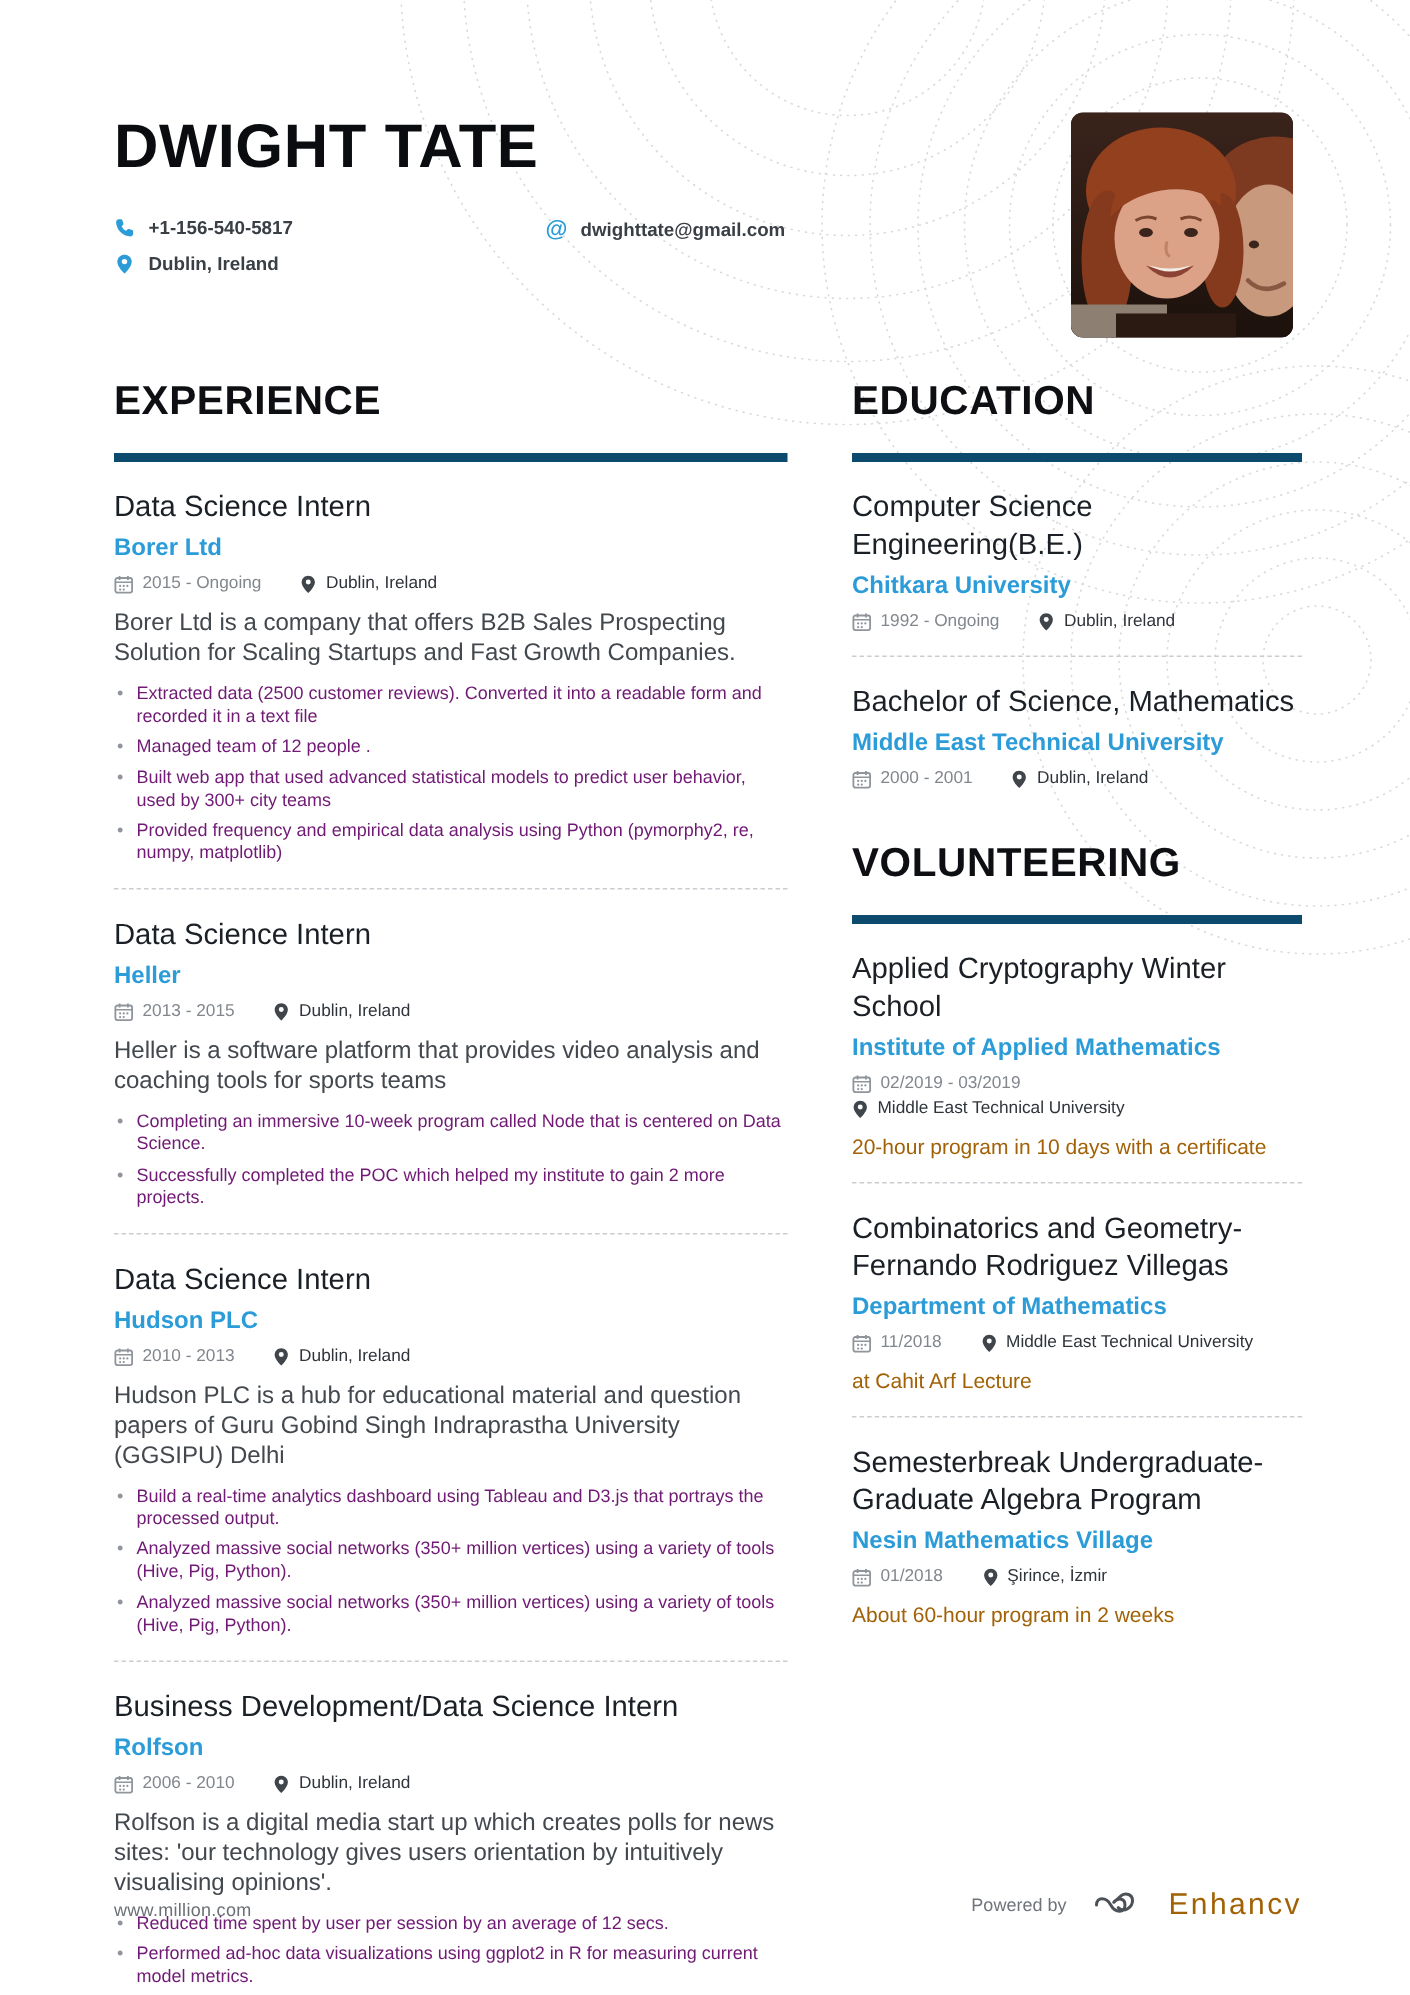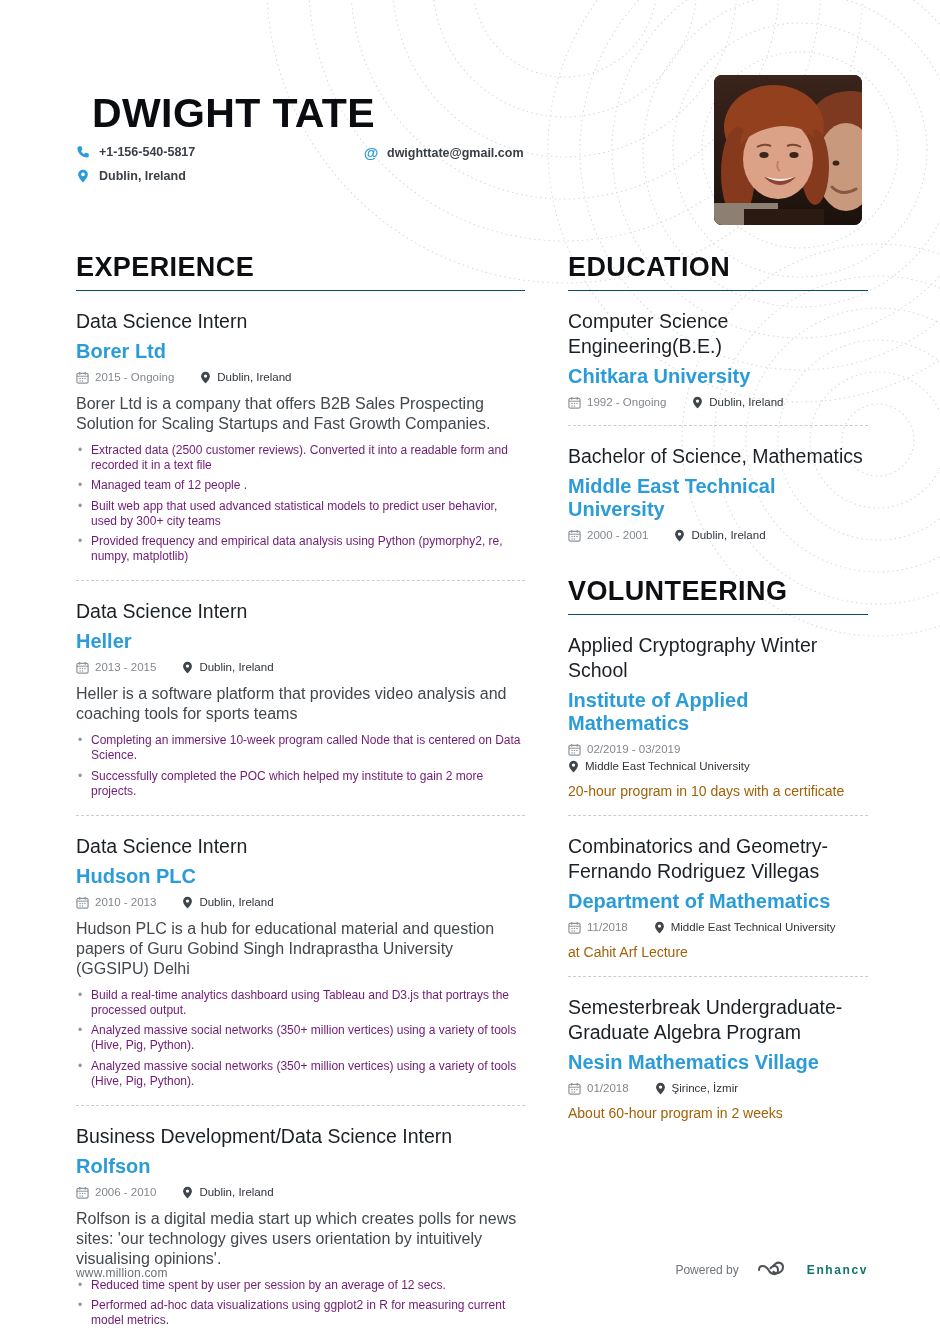--- a/index.html
+++ b/index.html
@@ -8,21 +8,21 @@
   .page {
     position:relative; width:940px; height:1330px; margin:0 auto;
     background:#ffffff; overflow:hidden;
   }
   
   .deco { position:absolute; top:0; left:0; width:940px; height:640px; pointer-events:none; }
   .deco circle { fill:none; stroke:#d9dadc; stroke-width:1.1; stroke-dasharray:0.6 4.2; stroke-linecap:round; }
 
   
   .name {
-    position:absolute; left:76px; top:74px; margin:16px;
+    position:absolute; left:76px; top:74px; margin:0;
     font-size:41px; font-weight:800; letter-spacing:0.4px; color:#0a0c0f;
   }
   .contact-item {
     position:absolute; display:flex; align-items:center; gap:9px;
     font-size:12.5px; font-weight:bold; color:#3a3f45;
   }
   .contact-item .cicon { display:inline-flex; width:14px; justify-content:center; }
   #phone { left:76px; top:145px; }
   #email { left:364px; top:145px; }
   #hloc  { left:76px; top:169px; }
@@ -33,28 +33,28 @@
     border-radius:8px; overflow:hidden; background:#2a1a14;
   }
   .photo svg { display:block; }
 
   
   .col-left  { position:absolute; left:76px;  top:252px; width:449px; }
   .col-right { position:absolute; left:568px; top:252px; width:300px; }
 
   h2.section {
     margin:0 0 18px 0; font-size:27px; font-weight:800; letter-spacing:0.4px;
-    color:#0d0f12; padding-bottom:7px; border-bottom:1px solid #0c4a6e;
+    color:#0d0f12; padding-bottom:19px; border-bottom:6px solid #0c4a6e;
   }
   h2.section.vol { margin-top:34px; }
 
   .entry h3 {
     margin:0 0 6px 0; font-size:19.5px; font-weight:400; color:#1b2026; line-height:1.28;
   }
-  .company { font-size:20px; font-weight:bold; color:#2b9cd8; margin:0 0 8px 0; }
+  .company { font-size:16px; font-weight:bold; color:#2b9cd8; margin:0 0 8px 0; }
   .meta { display:flex; align-items:center; gap:26px; margin:0 0 10px 0; font-size:11.5px; }
   .meta.stack { flex-direction:column; align-items:flex-start; gap:4px; }
   .meta-item { display:inline-flex; align-items:center; gap:6px; }
   .meta-item.date span { color:#82878d; }
   .meta-item.loc  span { color:#2f343b; }
   .desc { margin:0 0 9px 0; font-size:16px; color:#43484e; line-height:1.26; }
   ul.bullets { margin:0; padding:0; list-style:none; }
   ul.bullets li {
     position:relative; padding-left:15px; margin-bottom:5px;
     font-size:12px; color:#701a75; line-height:1.26;
@@ -63,21 +63,21 @@
   .note { margin:9px 0 0 0; font-size:14px; color:#a16207; }
   hr.sep { border:none; border-top:1px dashed #c9cdd1; margin:16px 0 18px 0; }
 
   
   .footer-left {
     position:absolute; left:76px; top:1266px;
     font-size:12px; color:#6b7076; letter-spacing:0.2px;
   }
   .footer-right { position:absolute; right:72px; top:1258px; display:flex; align-items:center; gap:16px; }
   .powered { font-size:12px; color:#6f747a; }
-  .brand { font-size:12px; color:#0f766e; letter-spacing:1.6px;font-weight:bold; }
+  .brand { font-size:20px; color:#a16207; letter-spacing:1.6px; }
   .logo-svg { display:block; }
 
   .icwrap { display:inline-flex; }
 </style>
 </head>
 <body>
 
 <svg width="0" height="0" style="position:absolute">
   <defs>
     <symbol id="i-cal" viewBox="0 0 14 14">

